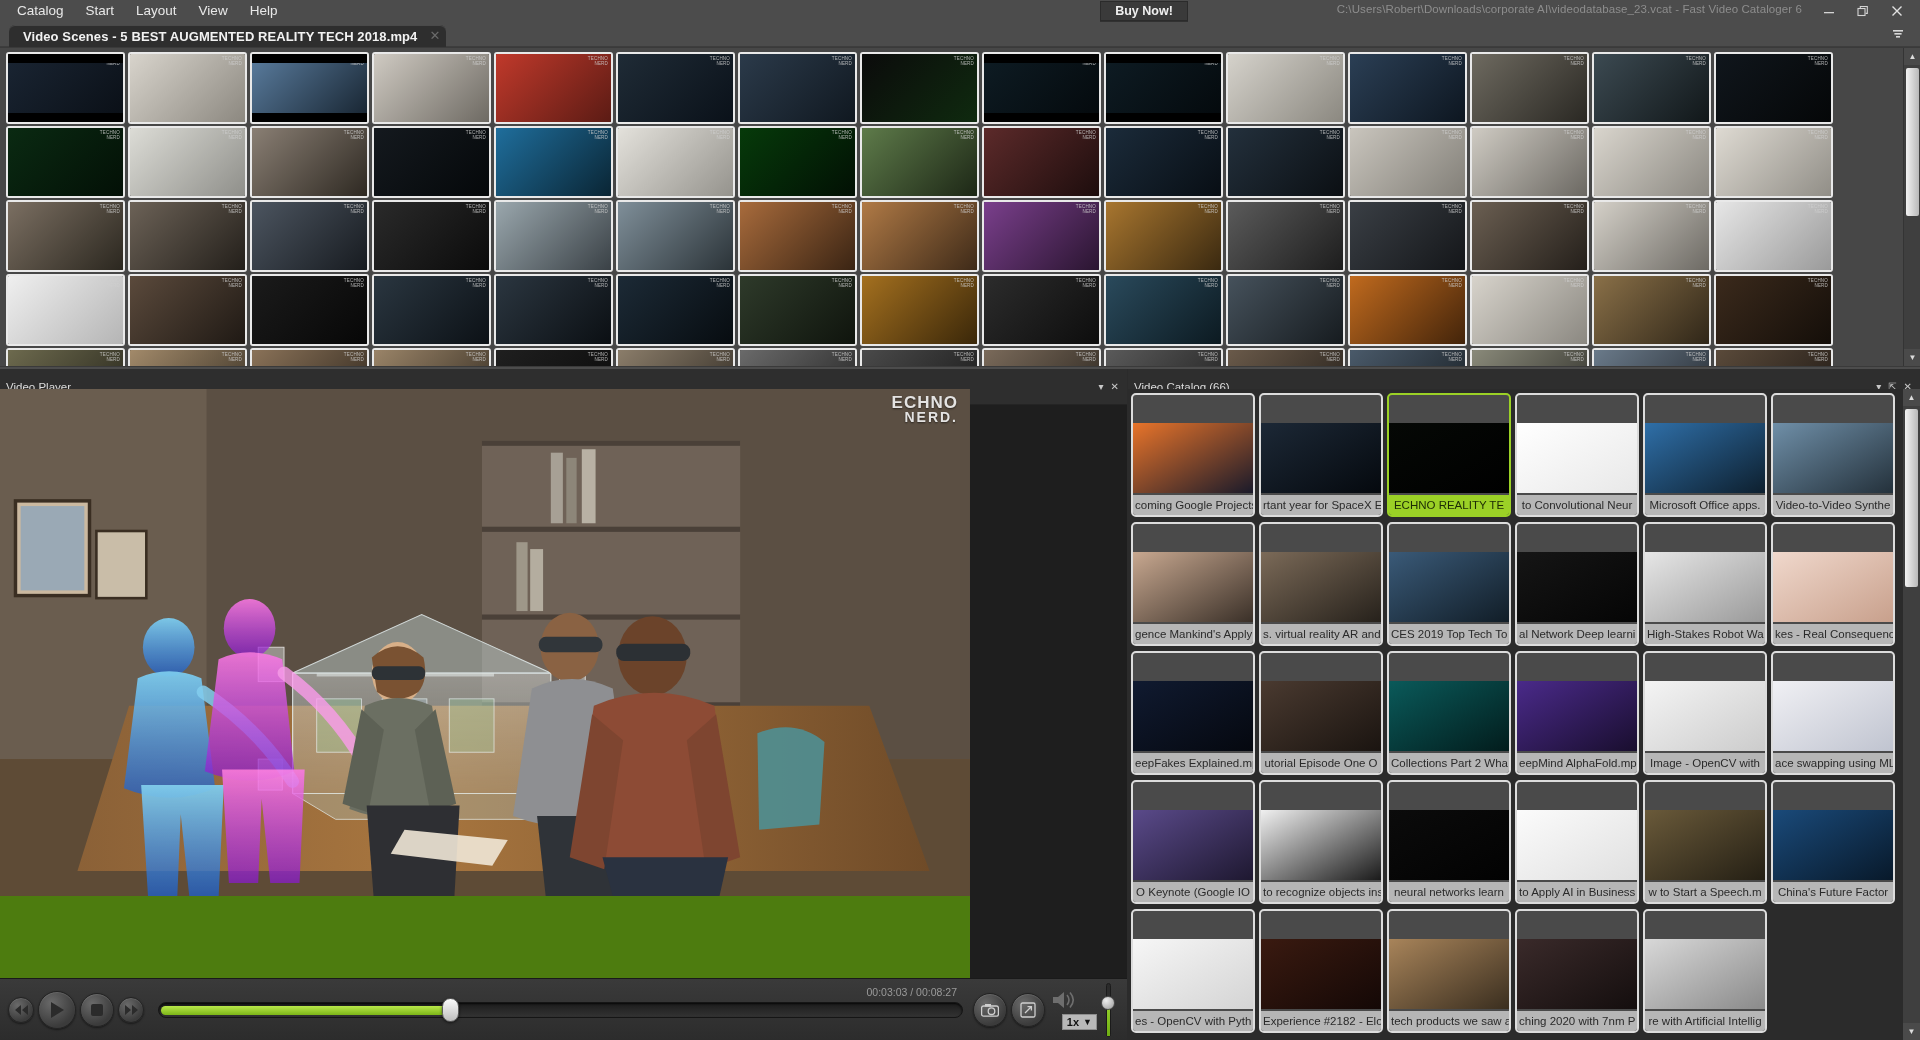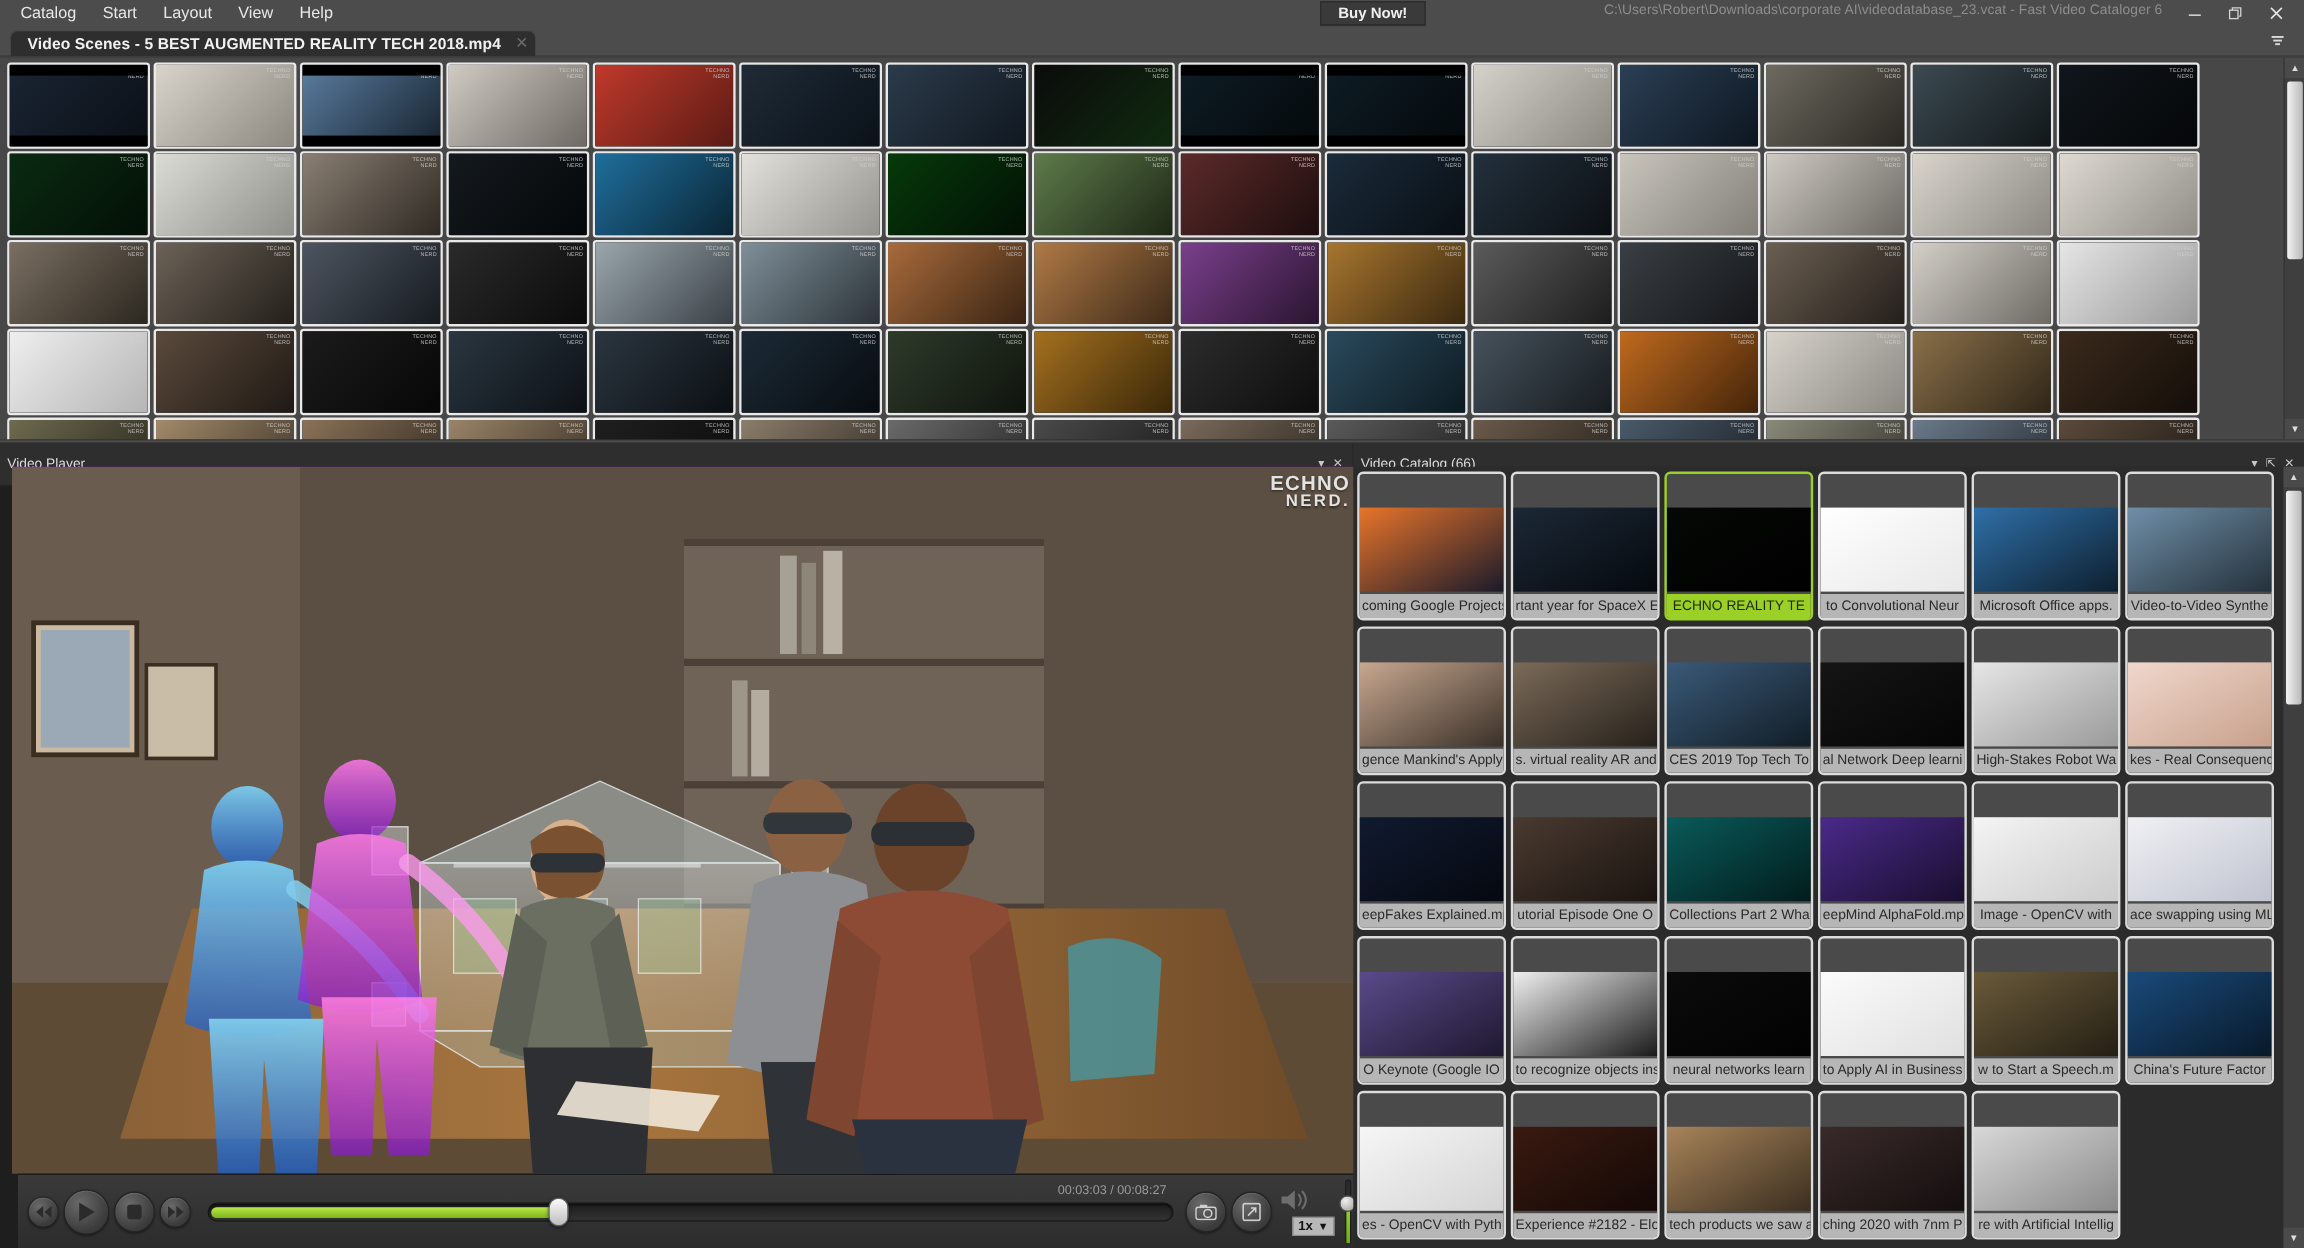--- a/index.html
+++ b/index.html
@@ -112,37 +112,37 @@
   .player-panel{ position:absolute; left:0; top:0; width:1127px; height:671px; background:#1e1e1e; }
   .panel-head{
     height:36px; background:#2e2e2e; display:flex; align-items:center;
     padding:0 4px 0 6px; border-bottom:1px solid #242424;
   }
   .panel-title{ font-size:11.5px; color:#dcdcdc; white-space:nowrap; }
   .panel-head-btns{ margin-left:auto; display:flex; align-items:center; gap:7px; padding-right:4px; }
   .phb{ font-size:10px; color:#c8c8c8; line-height:10px; }
 
   .video-stage{
-    position:absolute; left:10px; top:20px; width:1127px; height:589px;
-    overflow:hidden; background:#a21caf;
+    position:absolute; left:0; top:20px; width:970px; height:589px;
+    overflow:hidden; background:#4d7c0f;
   }
   .video-img{ position:absolute; inset:0; }
   .vwm{
     position:absolute; right:12px; top:6px; text-align:right;
     font-size:17px; font-weight:bold; letter-spacing:1px; color:#f0f0f0;
     line-height:15px; opacity:.92; text-shadow:0 1px 2px rgba(0,0,0,.6);
   }
   .vwm small{ display:block; font-size:14px; letter-spacing:2px;margin-left:34px; }
 
   
   .transport{
     position:absolute; left:0; bottom:0; width:1127px; height:62px;
     background:linear-gradient(#3a3a3a,#2c2c2c);
     border-top:1px solid #1a1a1a;
-    display:flex; align-items:center; padding:0 8px;margin-left:15px;
+    display:flex; align-items:center; padding:0 8px;
   }
   .rbtn{
     width:34px; height:34px; border-radius:50%;
     background:radial-gradient(circle at 35% 30%, #6a6a6a, #3b3b3b 70%);
     border:1px solid #232323;
     display:flex; align-items:center; justify-content:center; flex:none;
     box-shadow: inset 0 1px 1px rgba(255,255,255,.12), 0 1px 2px rgba(0,0,0,.5);
     color:#d6d6d6; margin-right:4px;
   }
   .rbtn.sm{ width:26px; height:26px; }

